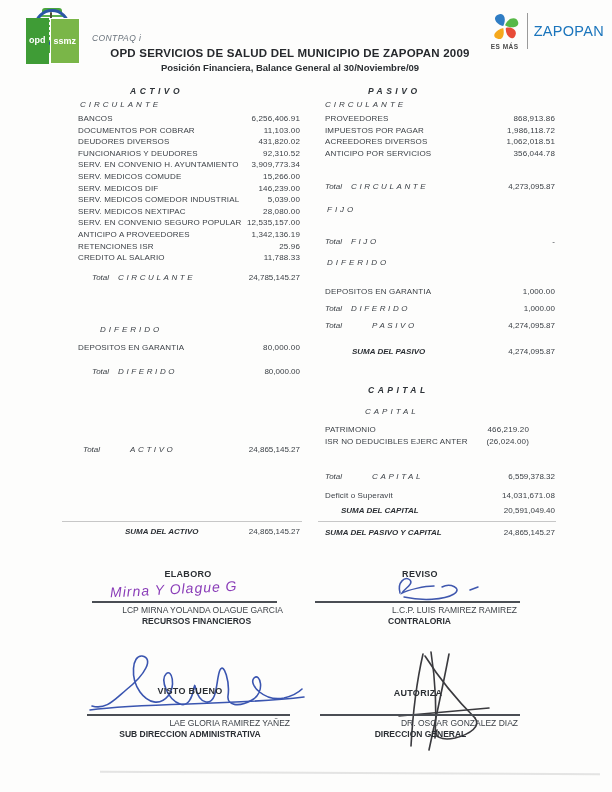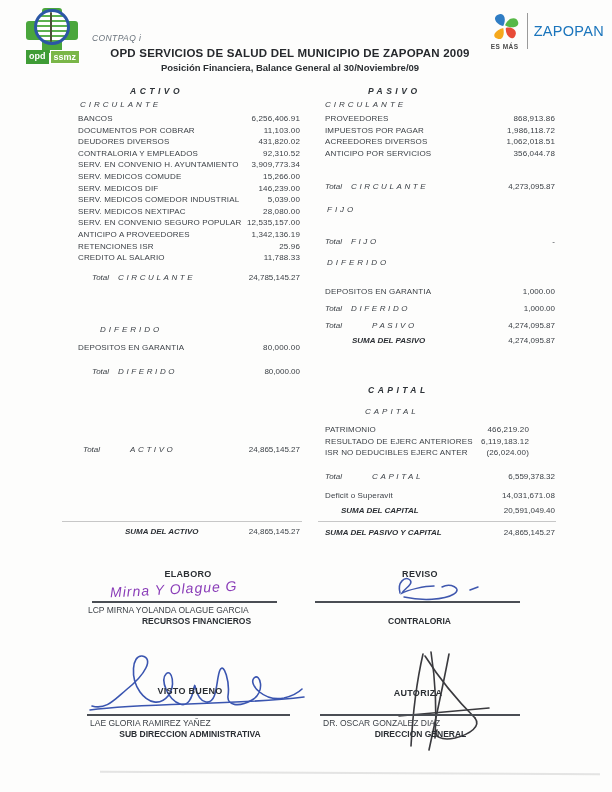--- a/index.html
+++ b/index.html
@@ -14,21 +14,21 @@
                 font-size:9.5px;color:#2b2f33;}
   
   .org-logo{left:26px;top:8px;width:60px;height:56px;}
   .cross-h{position:absolute;left:0;top:13px;width:52px;height:19px;background:#4aa63c;border-radius:3px;}
   .cross-v{position:absolute;left:16px;top:0;width:20px;height:45px;background:#4aa63c;border-radius:3px;}
   .org-circle{position:absolute;left:8px;top:1px;width:30px;height:30px;border-radius:50%;
               background:repeating-linear-gradient(#ffffff 0 3px,#5cb150 3px 5px);
               border:3px solid #2b57a5;}
   .org-staff{position:absolute;left:24px;top:4px;width:2px;height:30px;background:#4c4f38;border-radius:1px;}
   .org-banner{position:absolute;left:0;bottom:0;display:flex;gap:1px;}
-  .org-banner span{color:#fff;font-weight:bold;font-size:9px;padding:0 3px;line-height:12px;}
+  .org-banner span{color:#fff;font-weight:bold;font-size:9px;padding:16px 3px;line-height:12px;}
   .org-w1{background:#3f9c36;}
   .org-w2{background:#7ab648;border:1px solid #fff;}
   
   .city-logo{right:8px;top:12px;display:flex;align-items:center;gap:6px;}
   .swirl-wrap{display:flex;flex-direction:column;align-items:center;}
   .es-mas{font-size:6.5px;font-weight:bold;color:#4a4a4a;letter-spacing:.5px;margin-top:1px;}
   .city-divider{width:1px;height:36px;background:#9a9a9a;}
   .city-name{font-weight:normal;font-size:14.5px;color:#1b75bc;letter-spacing:.3px;}
   
   .h-main{font-weight:bold;font-style:italic;font-size:8.5px;letter-spacing:3.5px;color:#2e3338;}
@@ -41,21 +41,21 @@
   .total-row .pfx{font-style:italic;}
   .total-row .tname{font-style:italic;letter-spacing:2.6px;margin-left:9px;}
   .total-row .gap{margin-left:30px;}
   .total-row .amt{margin-left:auto;}
   .suma-row{display:flex;font-size:8px;line-height:11.6px;font-weight:bold;font-style:italic;color:#2b2f34;}
   .suma-row .amt{margin-left:auto;font-style:normal;font-weight:normal;color:#3c4147;}
   .rule{height:1px;background:#c7c7c7;}
   
   .sig-title{font-weight:bold;font-size:9px;text-align:center;color:#2b2f34;letter-spacing:.3px;}
   .sig-line{height:2px;background:#4a4e54;}
-  .sig-name{font-size:8.5px;text-align:left;color:#3a3f45;}
+  .sig-name{font-size:8.5px;text-align:right;color:#3a3f45;}
   .sig-role{font-size:8.5px;font-weight:bold;text-align:center;color:#2b2f34;}
   .autograph{font-style:italic;font-size:14px;color:#8a3db8;transform:rotate(-3deg);
              letter-spacing:1px;white-space:nowrap;}
   svg{display:block;}
   .artifact{height:2px;background:#d9d9d9;opacity:.7;transform:rotate(.3deg);}
 </style>
 </head>
 <body>
 
 <div class="sheet">
@@ -100,21 +100,21 @@
       </div>
     <div class="row">
         <span class="lbl">DOCUMENTOS POR COBRAR</span>
         <span class="amt">11,103.00</span>
       </div>
     <div class="row">
         <span class="lbl">DEUDORES DIVERSOS</span>
         <span class="amt">431,820.02</span>
       </div>
     <div class="row">
-        <span class="lbl">CONTRALORIA Y EMPLEADOS</span>
+        <span class="lbl">FUNCIONARIOS Y DEUDORES</span>
         <span class="amt">92,310.52</span>
       </div>
     <div class="row">
         <span class="lbl">SERV. EN CONVENIO H. AYUNTAMIENTO</span>
         <span class="amt">3,909,773.34</span>
       </div>
     <div class="row">
         <span class="lbl">SERV. MEDICOS COMUDE</span>
         <span class="amt">15,266.00</span>
       </div>
@@ -222,36 +222,32 @@
     <span class="tname">DIFERIDO</span>
     <span class="amt">1,000.00</span>
   </div>
 
   <div class="abs total-row narrow" style="left:325px;top:320px;width:230px;">
     <span class="pfx">Total</span>
     <span class="tname gap">PASIVO</span>
     <span class="amt">4,274,095.87</span>
   </div>
 
-  <div class="abs suma-row narrow" style="left:325px;top:335px;width:230px;">
+  <div class="abs suma-row narrow" style="left:325px;top:346px;width:230px;">
     <span style="margin-left:27px;">SUMA DEL PASIVO</span>
     <span class="amt">4,274,095.87</span>
   </div>
 
   <div class="abs h-main" style="left:368px;top:385px;">CAPITAL</div>
   <div class="abs h-sub" style="left:365px;top:407px;">CAPITAL</div>
 
   <div class="abs rows" style="left:325px;top:424px;width:230px;">
     <div class="row narrow">
         <span class="lbl">PATRIMONIO</span>
         <span class="amt">466,219.20</span>
-      </div>
-    <div class="row narrow">
-        <span class="lbl">RESULTADO DE EJERC ANTERIORES</span>
-        <span class="amt">6,119,183.12</span>
       </div>
     <div class="row narrow">
         <span class="lbl">ISR NO DEDUCIBLES EJERC ANTER</span>
         <span class="amt">(26,024.00)</span>
       </div>
   </div>
 
   <div class="abs total-row narrow" style="left:325px;top:471px;width:230px;">
     <span class="pfx">Total</span>
     <span class="tname gap">CAPITAL</span>
@@ -282,20 +278,21 @@
 
   <div class="abs sig-title" style="left:325px;top:569px;width:190px;">REVISO</div>
   <div class="abs" style="left:392px;top:573px;">
     <svg width="92" height="30" viewBox="0 0 92 30" fill="none" stroke="#3f57ae" stroke-width="1.5" stroke-linecap="round">
       <path d="M8 20 C5 9 13 3 18 7 C22 11 12 16 10 20 C16 17 32 13 42 13"></path>
       <path d="M12 24 C30 28 52 27 62 21 C71 15 58 10 50 14"></path>
       <path d="M78 17 L86 14"></path>
     </svg>
   </div>
   <div class="abs sig-line" style="left:315px;top:601px;width:205px;"></div>
+  <div class="abs sig-name" style="left:322px;top:605px;width:195px;">L.C.P. LUIS RAMIREZ RAMIREZ</div>
   <div class="abs sig-role" style="left:322px;top:616px;width:195px;">CONTRALORIA</div>
 
   <div class="abs" style="left:88px;top:648px;">
     <svg width="220" height="70" viewBox="0 0 220 70" fill="none" stroke="#3a55b0" stroke-width="1.6" stroke-linecap="round">
       <path d="M4 58 C18 62 26 52 38 42 C58 26 66 10 54 8 C44 7 42 30 52 44 C60 55 72 58 80 48 C88 38 84 20 78 26 C72 32 80 52 92 56 C100 59 104 50 106 40"></path>
       <path d="M106 40 C108 30 106 52 118 54 C130 56 128 30 132 22 C136 14 142 34 140 48 C139 57 150 60 164 52 C178 44 172 24 166 30 C160 36 176 54 196 50 C204 48 210 45 214 41"></path>
       <path d="M2 62 C60 54 140 58 216 49"></path>
     </svg>
   </div>
   <div class="abs sig-title" style="left:95px;top:686px;width:190px;">VISTO BUENO</div>

